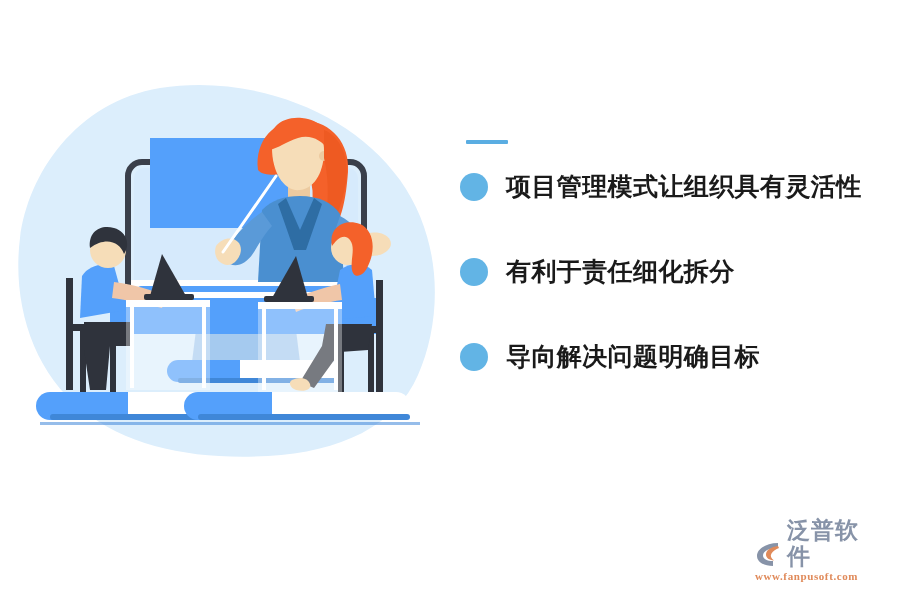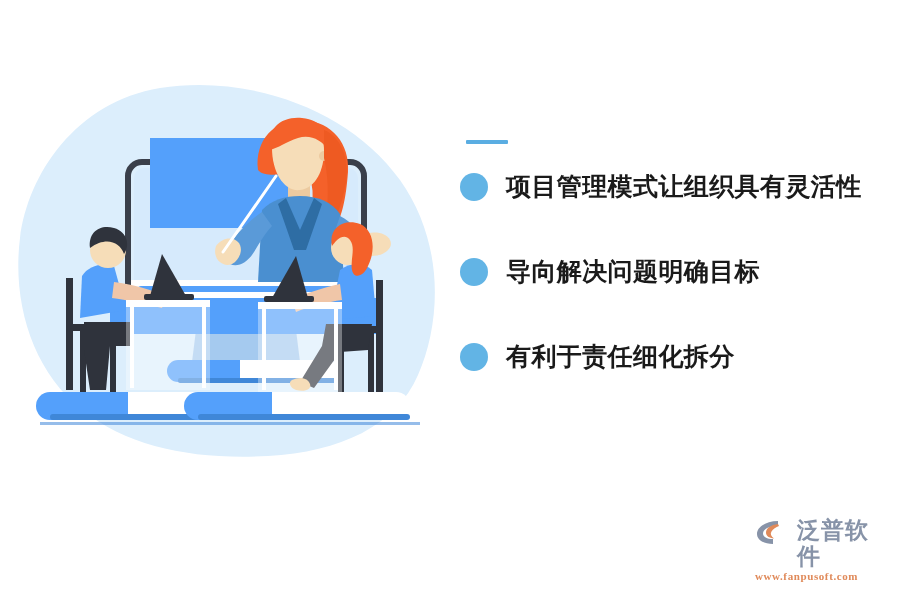--- a/index.html
+++ b/index.html
@@ -79,22 +79,22 @@
     position: absolute;
     right: 18px;
     bottom: 18px;
     display: flex;
     flex-direction: column;
     align-items: flex-start;
     width: 128px;
   }
   .logo-top {
     display: flex;
-    align-items: flex-start;
-    gap: 13px;
+    align-items: flex-end;
+    gap: 3px;
   }
   .logo-mark {
     width: 30px;
     height: 30px;
     flex: 0 0 30px;
   }
   .logo-name {
     font-size: 23px;
     font-weight: 700;
     color: #8793a8;
@@ -259,26 +259,26 @@
   <div class="bullets">
     <div class="accent-rule"></div>
 
     <div class="bullet-row">
       <span class="bullet-dot"></span>
       <span class="bullet-text">项目管理模式让组织具有灵活性</span>
     </div>
 
     <div class="bullet-row">
       <span class="bullet-dot"></span>
-      <span class="bullet-text">导向解决问题明确目标</span>
+      <span class="bullet-text">有利于责任细化拆分</span>
     </div>
 
     <div class="bullet-row">
       <span class="bullet-dot"></span>
-      <span class="bullet-text">有利于责任细化拆分</span>
+      <span class="bullet-text">导向解决问题明确目标</span>
     </div>
   </div>
 
   <div class="logo">
     <div class="logo-top">
       <svg class="logo-mark" viewBox="0 0 30 30" xmlns="http://www.w3.org/2000/svg">
         <path d="M 24 4 C 12 4, 3 10, 3 17 C 3 23, 10 27, 19 27 L 19 22
                  C 13 22, 9 20, 9 16.5 C 9 12, 15 9, 24 9 Z" fill="#8793a8"></path>
         <path d="M 24 7 C 17 8, 12 11, 12 15.5 C 12 19, 15 21, 20 21.5
                  C 17 19, 16 17, 17.5 14.5 C 19 12, 22 10, 25 9 Z" fill="#e08a5a"></path>

